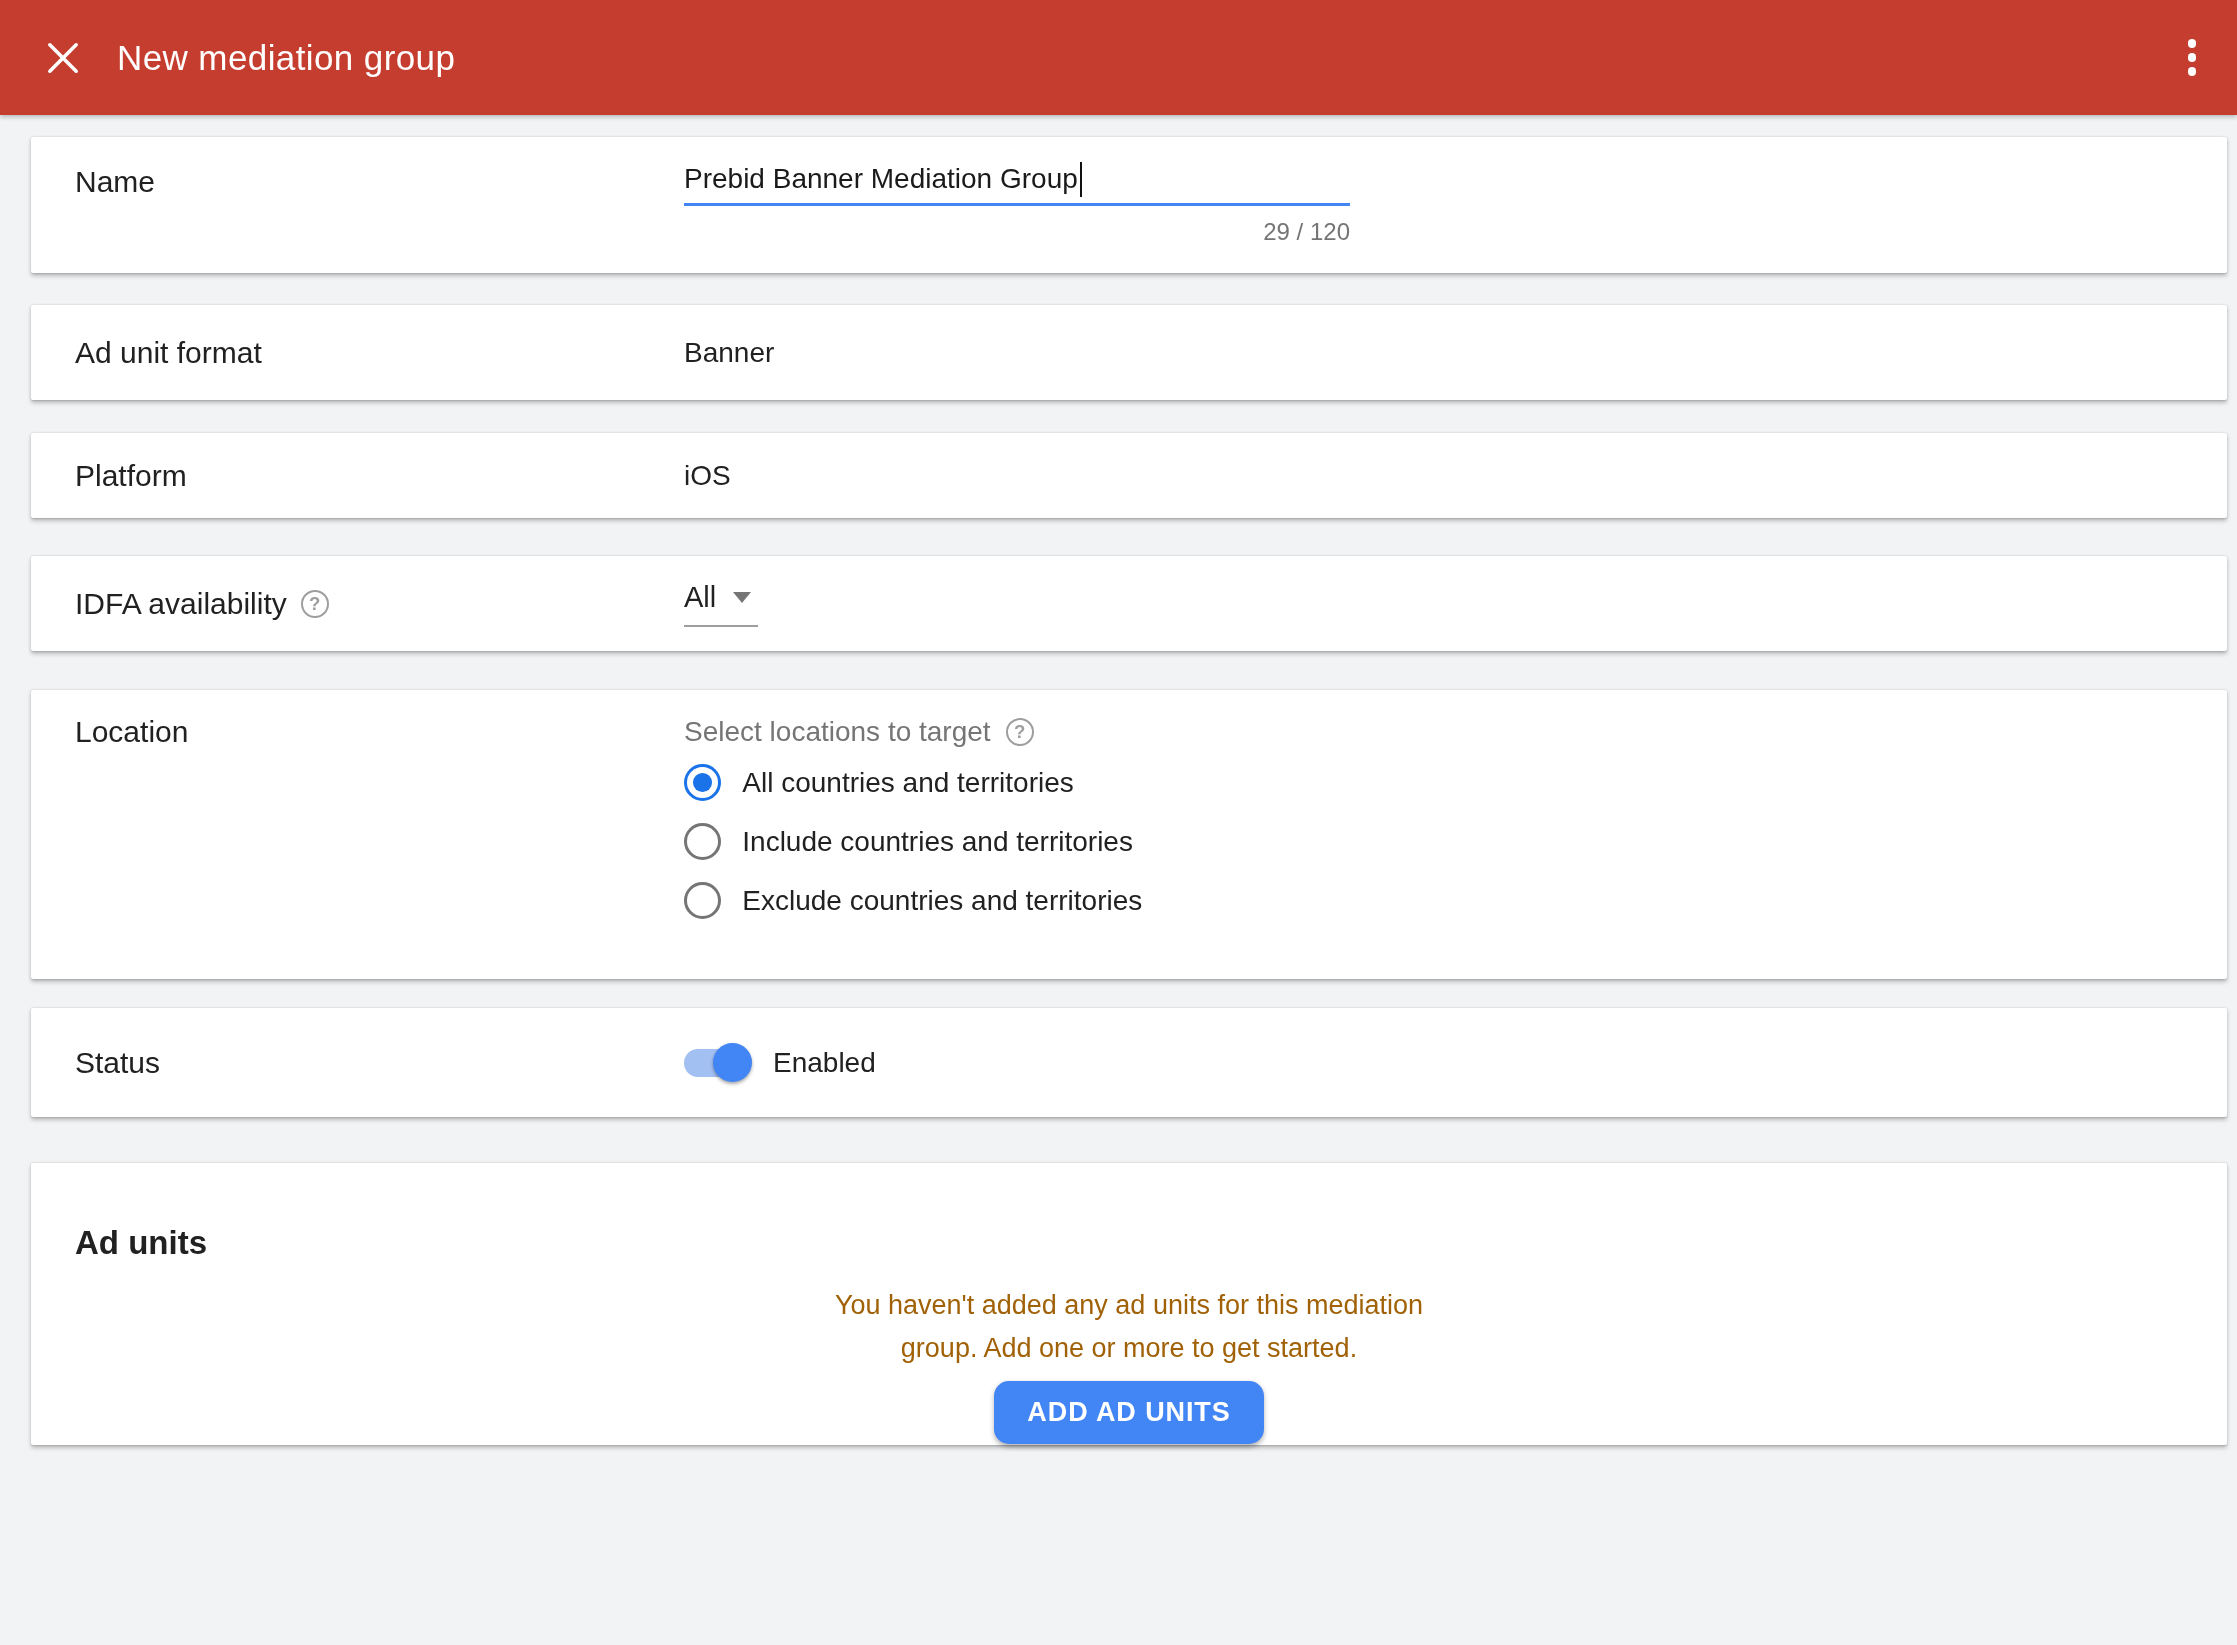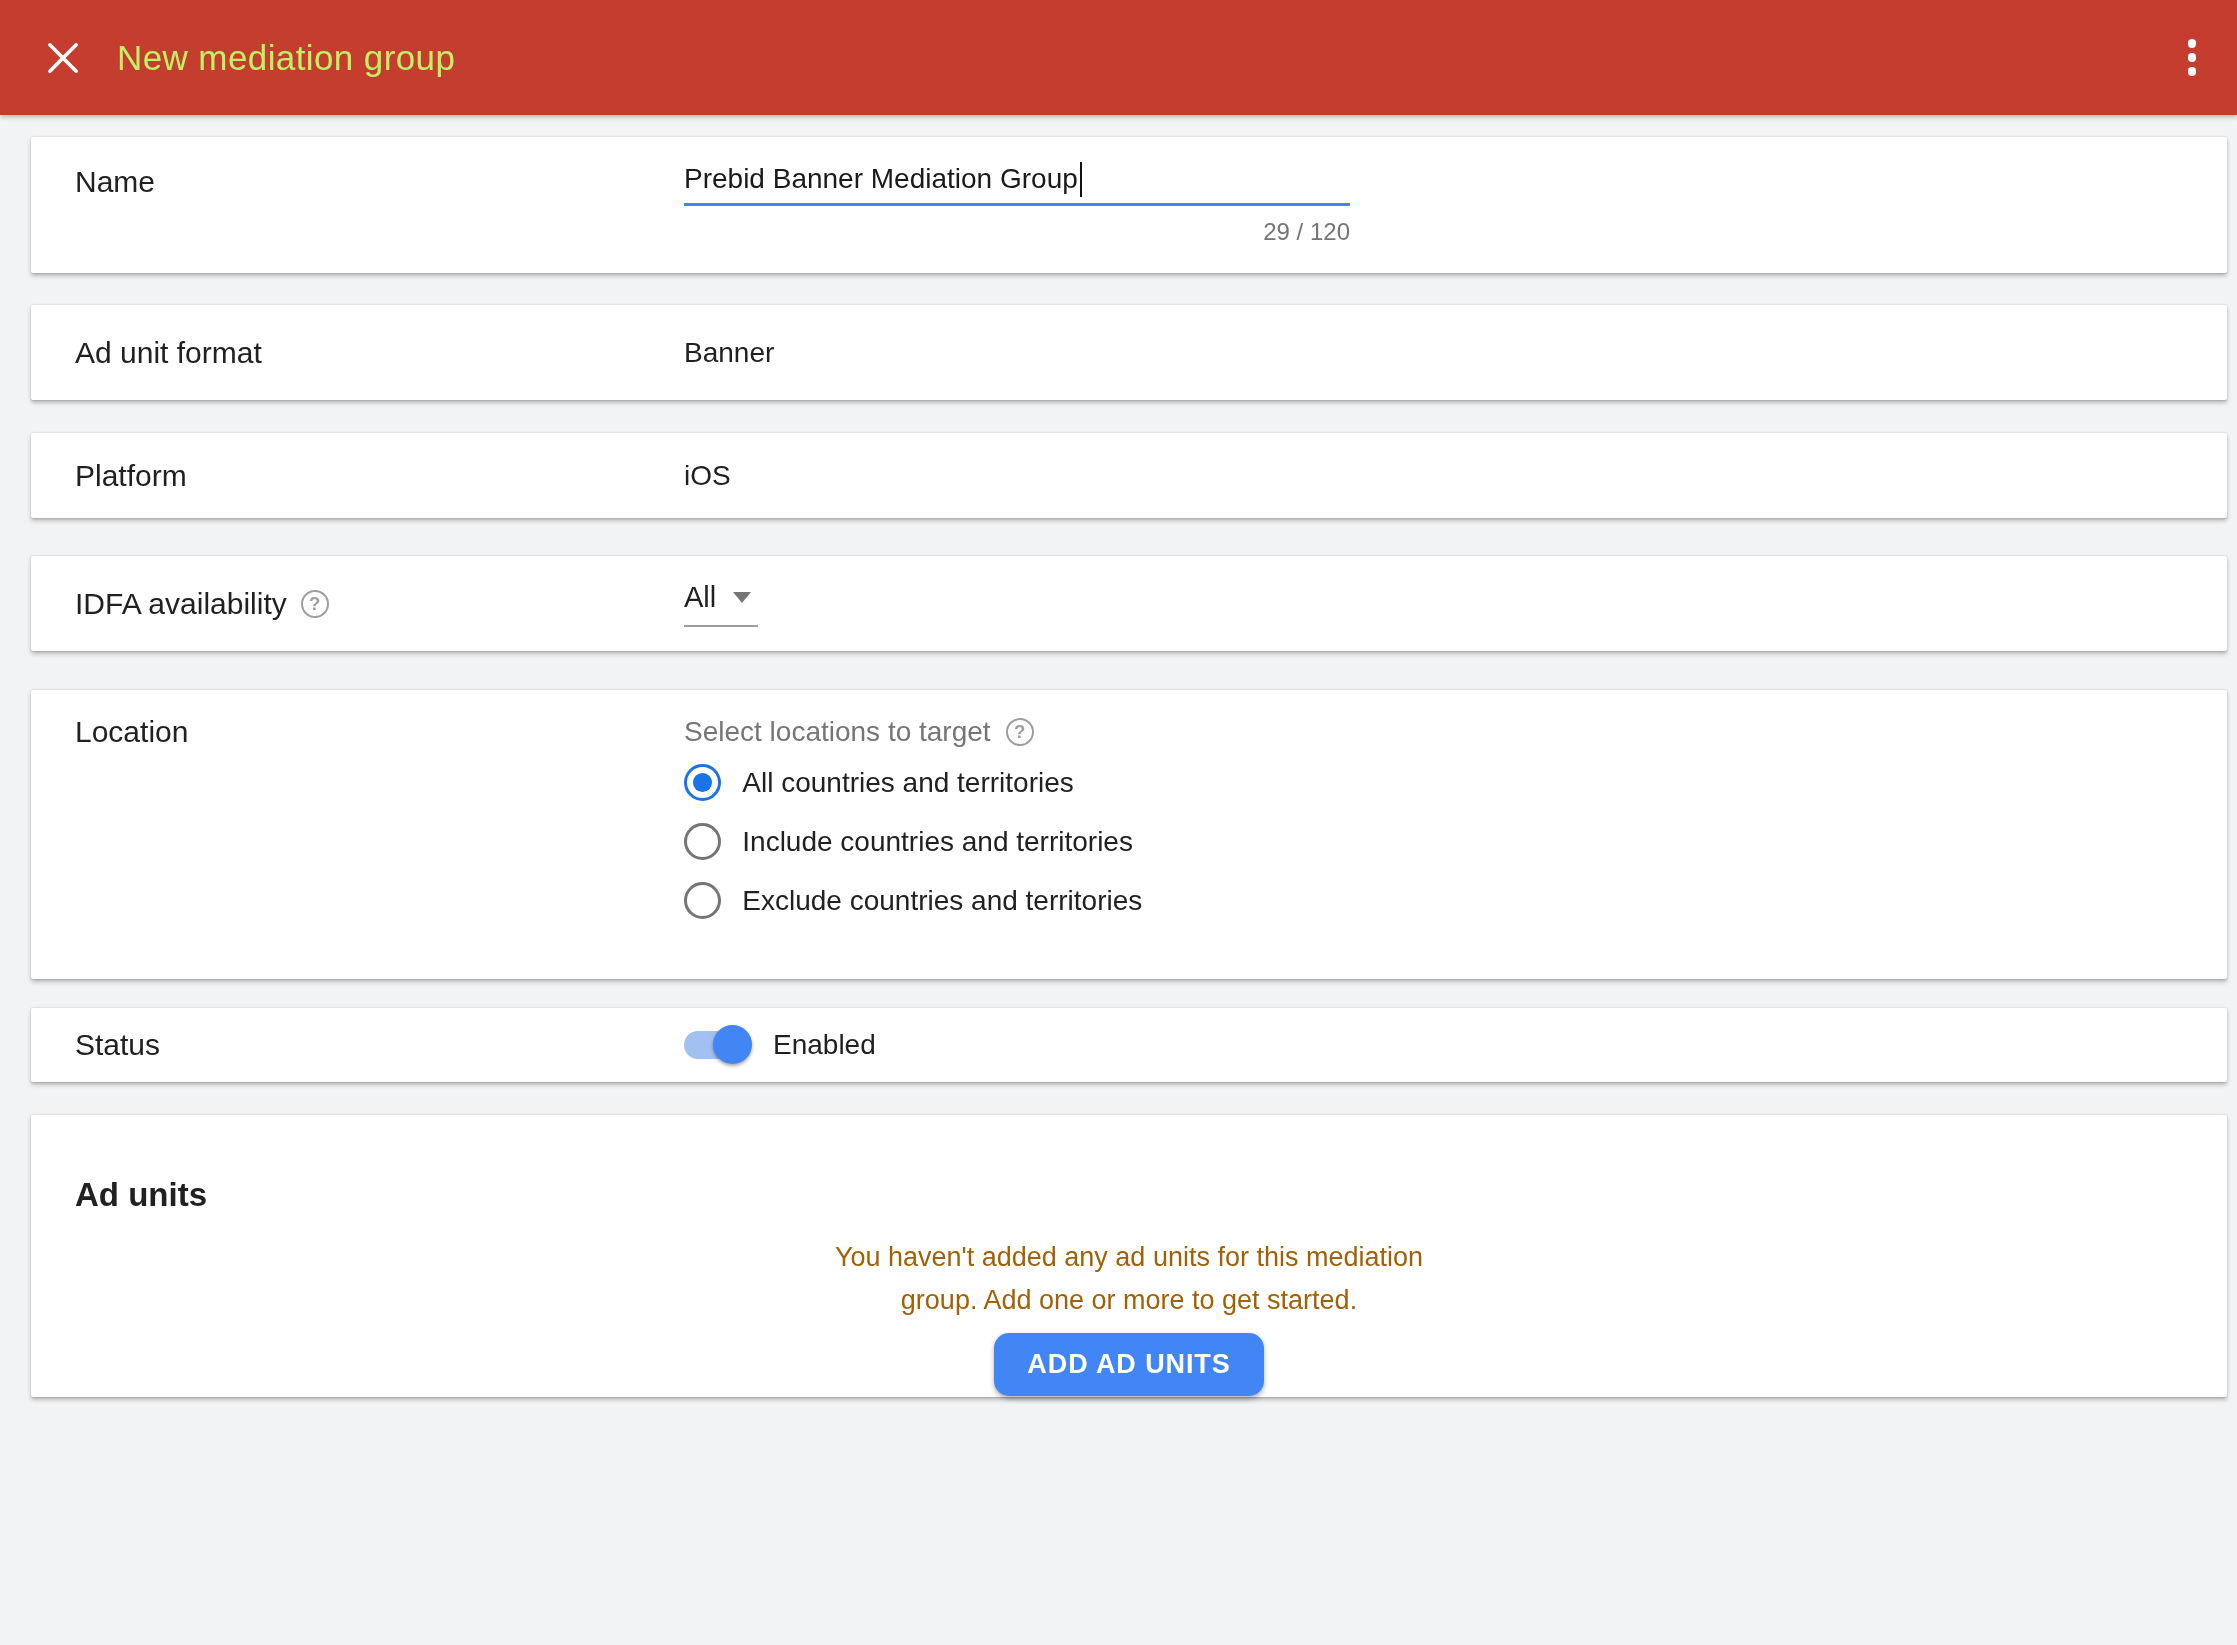--- a/index.html
+++ b/index.html
@@ -18,21 +18,21 @@
     box-shadow:0 1.9px 4.6px rgba(0,0,0,0.25);
     position:relative; z-index:5;
   }
   .close-btn {
     margin-left:45px; width:35px; height:35px;
     background:none; border:none; cursor:pointer;
     display:flex; align-items:center; justify-content:center;
   }
   .appbar-title {
     margin-left:37px; font-size:35px; font-weight:400;
-    color:#bef264; letter-spacing:0.4px;
+    color:#ffffff; letter-spacing:0.4px;
   }
   .kebab-btn {
     margin-left:auto; margin-right:35px;
     background:none; border:none; cursor:pointer;
     display:flex; flex-direction:column; gap:5.6px; padding:5.6px;
   }
   .kebab-btn .dot { width:8.3px; height:8.3px; border-radius:50%; background:#FFFFFF; }
 
   
   main { padding:22px 11px 0 31px; }
@@ -92,21 +92,21 @@
   .radio {
     width:37px; height:37px; border-radius:50%;
     border:3.7px solid #757575; margin-right:21.3px; flex:none;
     display:flex; align-items:center; justify-content:center;
   }
   .radio.selected { border-color:#1A73E8; }
   .radio.selected .radio-dot { width:18.6px; height:18.6px; border-radius:50%; background:#1A73E8; }
   .radio-label { font-size:28px; color:#212121; }
 
   
-  .card-status { height:74px; margin-bottom:33px; }
+  .card-status { height:109px; margin-bottom:46px; }
   .card-status .row { align-items:center; height:100%; }
   .toggle { width:65px; height:28px; border-radius:14px; background:#A3C0F2; position:relative; cursor:pointer; }
   .toggle .knob {
     position:absolute; right:-2.8px; top:-5.6px; width:39px; height:39px;
     border-radius:50%; background:#4285F4; box-shadow:0 1.9px 3.7px rgba(0,0,0,0.35);
   }
   .status-text { margin-left:24px; font-size:28px; }
 
   
   .card-adunits { height:282px; padding-top:57px; }

